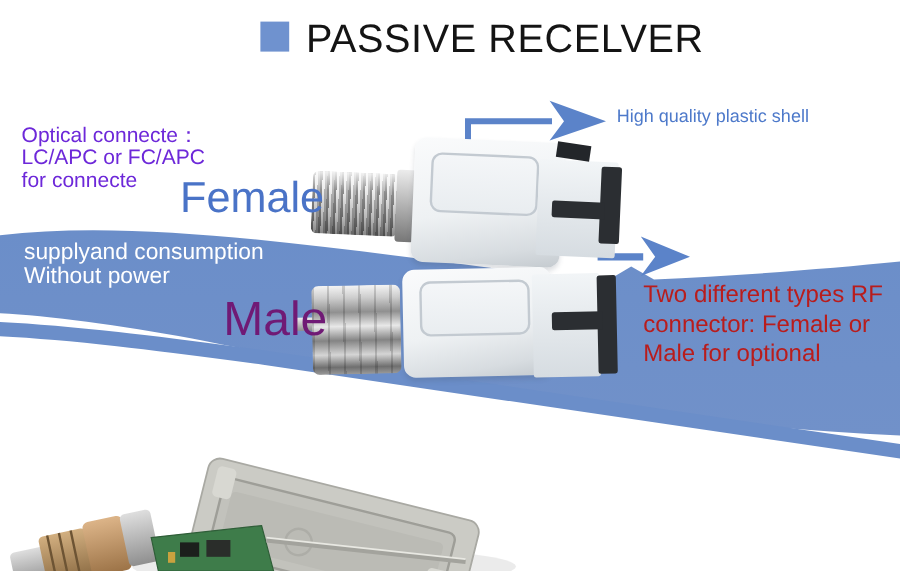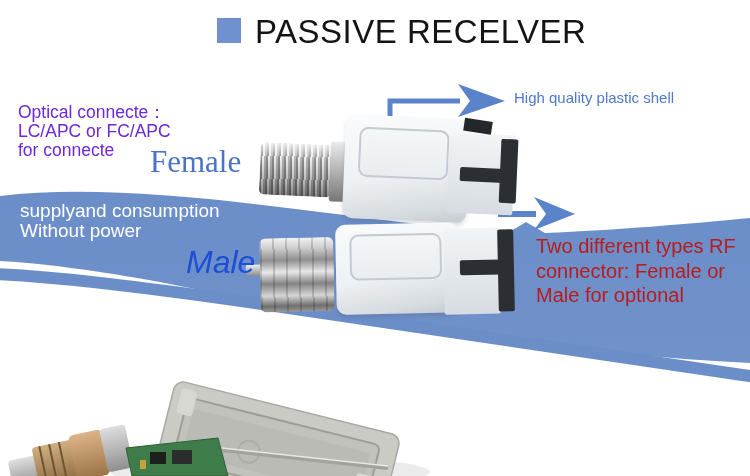--- a/index.html
+++ b/index.html
@@ -9,26 +9,26 @@
   }
   svg.layer{position:absolute;left:0;top:0;}
   .txt{position:absolute;white-space:nowrap;}
 
   
   .title-bullet{position:absolute;left:217px;top:18px;width:24px;height:25px;background:#6f92cf;}
   .title-text{position:absolute;left:255px;top:13px;font-size:33px;letter-spacing:.5px;color:#141414;}
 
   
   .optical{left:18px;top:103px;font-size:17.5px;line-height:19px;color:#6d28d9;}
-  .female{left:150px;top:144px;font-size:31px;color:#4a73c7;font-family:Liberation Serif, serif;}
+  .female{left:150px;top:144px;font-size:36px;color:#4a73c7;}
   .shell-note{left:514px;top:89px;font-size:15px;color:#4d79ca;}
 
   
   .nopower{left:20px;top:201px;font-size:19px;line-height:20px;color:#ffffff;}
-  .male{left:186px;top:244px;font-size:32px;color:#1d4ed8;font-style:italic;}
+  .male{left:186px;top:244px;font-size:40px;color:#701a75;}
   .rftypes{left:536px;top:234px;font-size:20px;line-height:24.5px;color:#b91c1c;}
 
   
   .dev{position:absolute;}
   .dev > div{position:absolute;}
   .dev1{left:258px;top:106px;width:266px;height:128px;transform:rotate(2.5deg);}
   .dev2{left:246px;top:222px;width:270px;height:100px;transform:rotate(-1.2deg);}
 
   .thread1{left:2px;top:42px;width:72px;height:52px;border-radius:5px;
     background:

